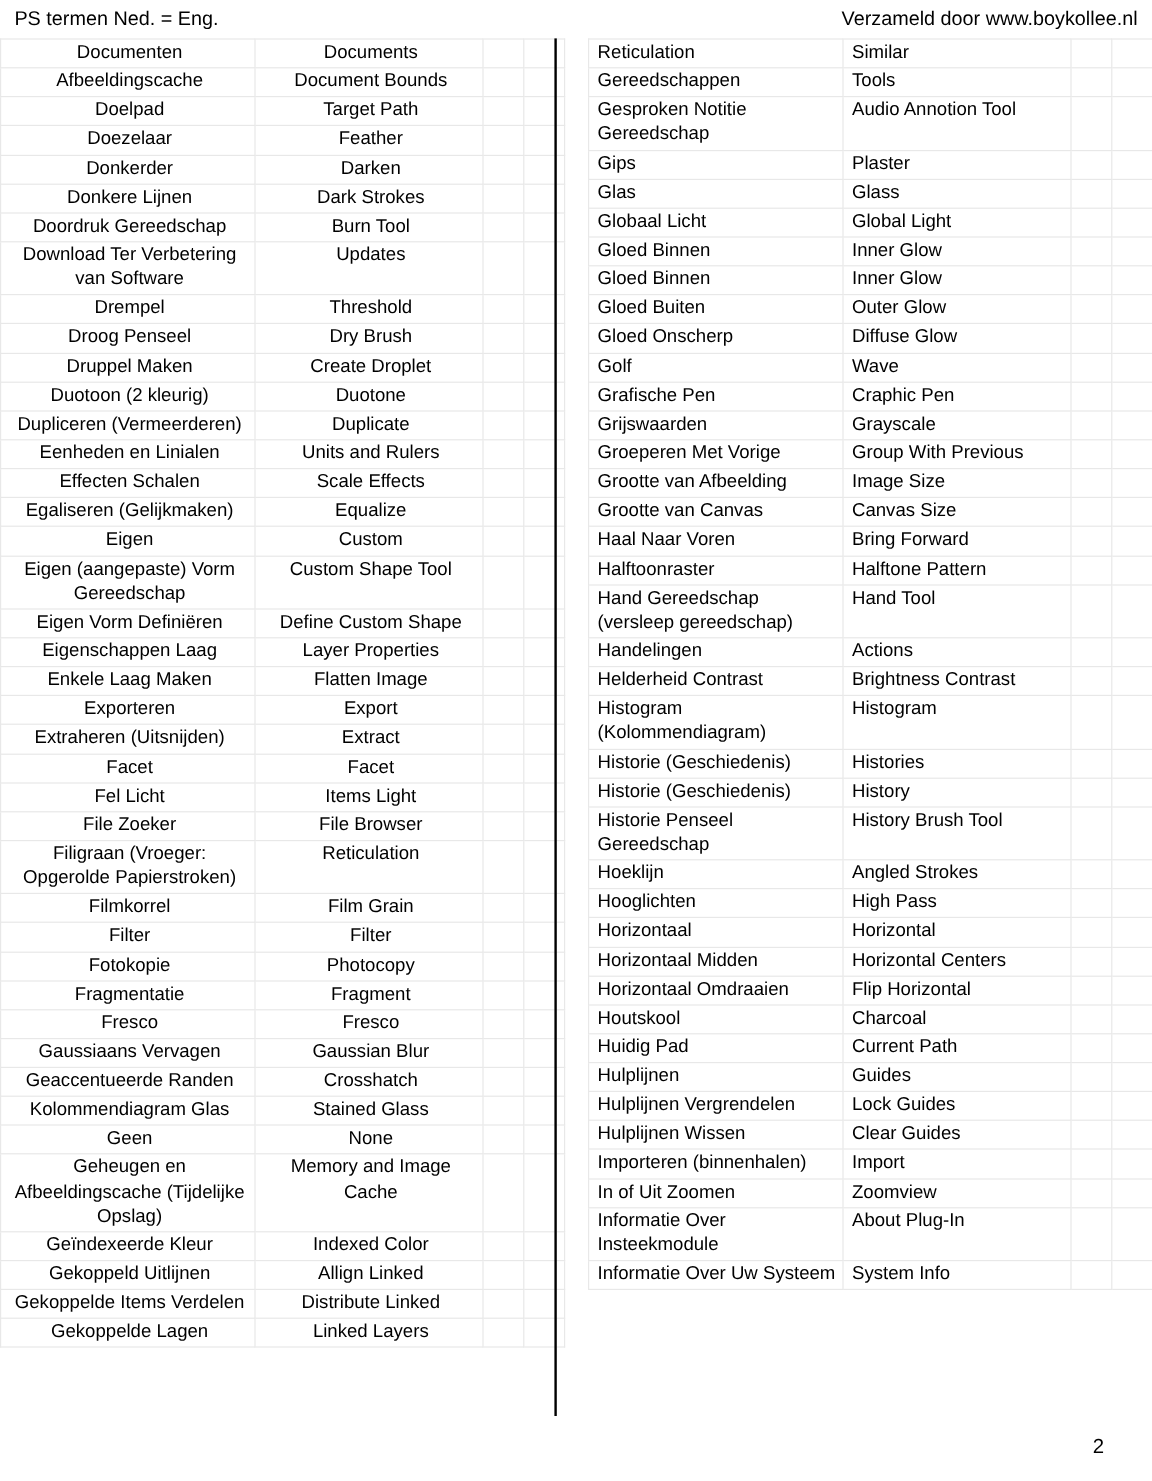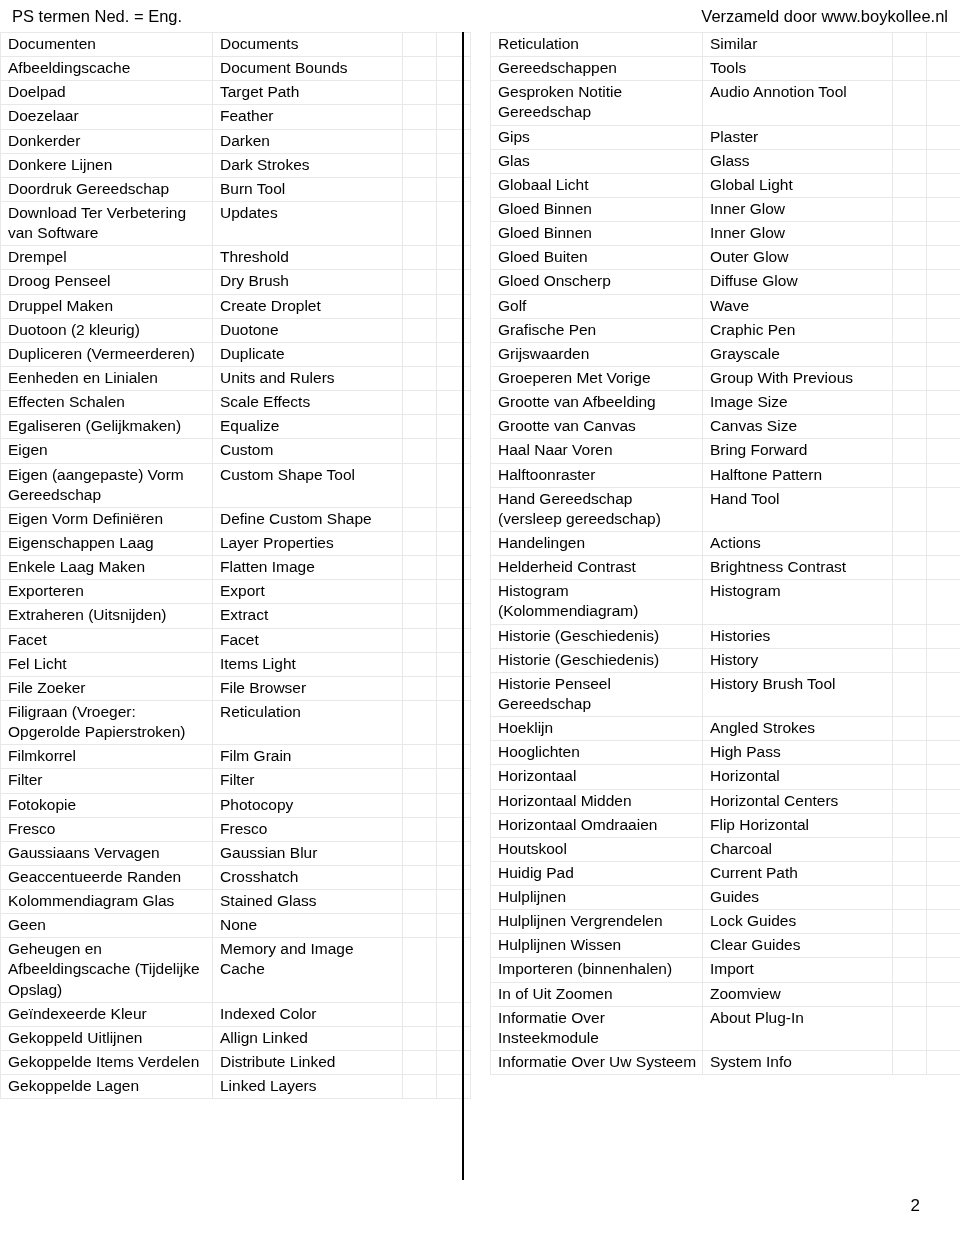--- a/index.html
+++ b/index.html
@@ -52,21 +52,21 @@
     position: absolute;
     top: 32px;
     left: 0;
     width: 960px;
     display: flex;
     align-items: flex-start;
   }
   .col {
     position: relative;
   }
-  .col-left  { width: 470px; }
+  .col-left  { width: 470px; text-align: center; }
   .col-right { width: 470px; margin-left: 20px; }
 
   
   .col-left::after {
     content: "";
     position: absolute;
     top: 0;
     left: 462px;
     width: 2px;
     height: 1148px;
@@ -300,20 +300,26 @@
               <td class="narrow"></td>
               <td class="narrow"></td>
             </tr>
             <tr>
               <td>Fotokopie</td>
               <td>Photocopy</td>
               <td class="narrow"></td>
               <td class="narrow"></td>
             </tr>
             <tr>
+              <td>Fragmentatie</td>
+              <td>Fragment</td>
+              <td class="narrow"></td>
+              <td class="narrow"></td>
+            </tr>
+            <tr>
               <td>Fresco</td>
               <td>Fresco</td>
               <td class="narrow"></td>
               <td class="narrow"></td>
             </tr>
             <tr>
               <td>Gaussiaans Vervagen</td>
               <td>Gaussian Blur</td>
               <td class="narrow"></td>
               <td class="narrow"></td>

